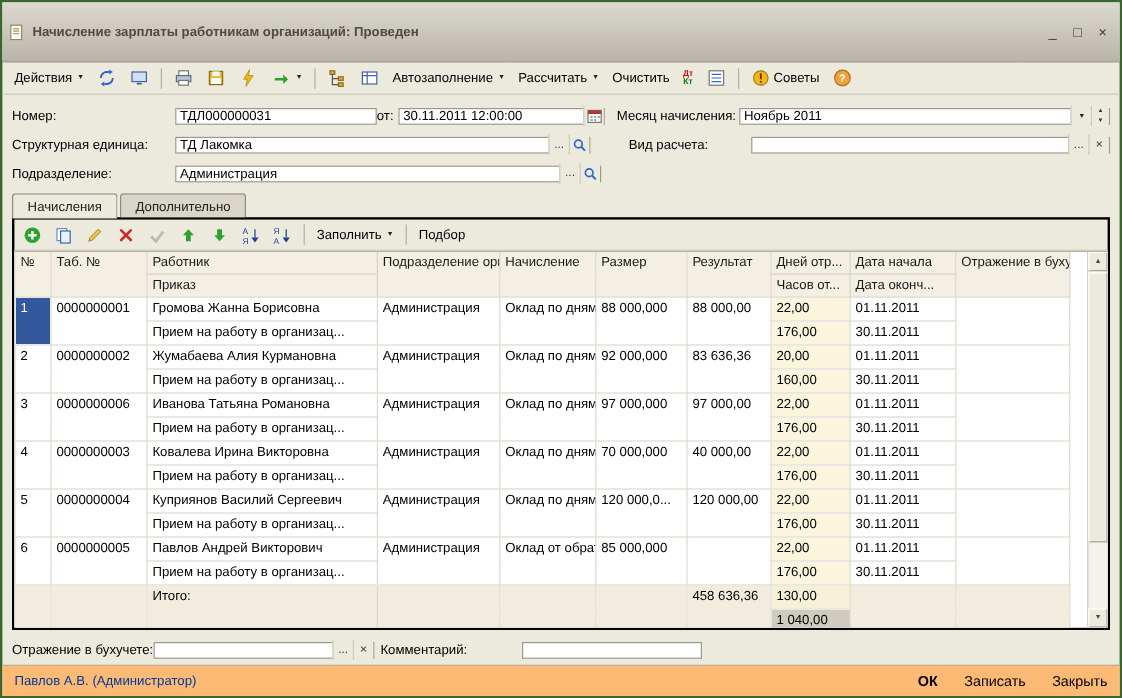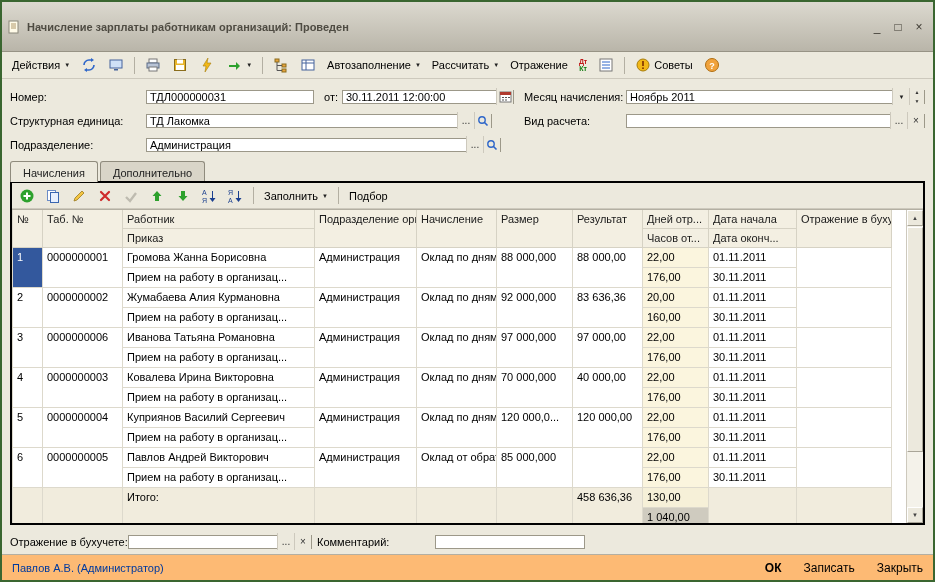--- a/index.html
+++ b/index.html
@@ -167,21 +167,21 @@
       </button>
     <button class="tb-btn">
       <span>Автозаполнение</span>
         <span class="dd">▼</span>
     </button>
     <button class="tb-btn">
       <span>Рассчитать</span>
         <span class="dd">▼</span>
     </button>
     <button class="tb-btn">
-      <span>Отражение</span>
+      <span>Очистить</span>
     </button>
     <button class="tb-btn">
       <span class="dtkt">
           <span class="dt">Дт</span>
           <span class="kt">Кт</span>
         </span>
     </button>
     <button class="tb-btn">
         <span class="icon">
           <svg width="16" height="16" viewBox="0 0 16 16">
@@ -210,21 +210,21 @@
         </span>
       </button>
   </div>
 
   <div class="form-area">
     <div class="form-row">
       <span class="lbl l1">Номер:</span>
       <span class="field" style="width:168px">
         <input value="ТДЛ000000031" style="">
       </span>
-      <span class="lbl" style="margin-left:10px;width:18px">от:</span>
+      <span class="lbl" style="width:18px">от:</span>
       <span class="field" style="width:172px">
         <input value="30.11.2011 12:00:00" style="">
         <button class="fbtn">
             <span class="icon" style="width:13px;height:13px">
               <svg width="13" height="13" viewBox="0 0 13 13">
                 <rect x="1" y="2" width="11" height="10" fill="#fff" stroke="#777"></rect>
                 <rect x="1" y="2" width="11" height="3" fill="#b03a2e"></rect>
                 <path d="M3 7.5h2M6 7.5h2M9 7.5h2M3 10h2M6 10h2" stroke="#555"></path>
               </svg>
             </span>

